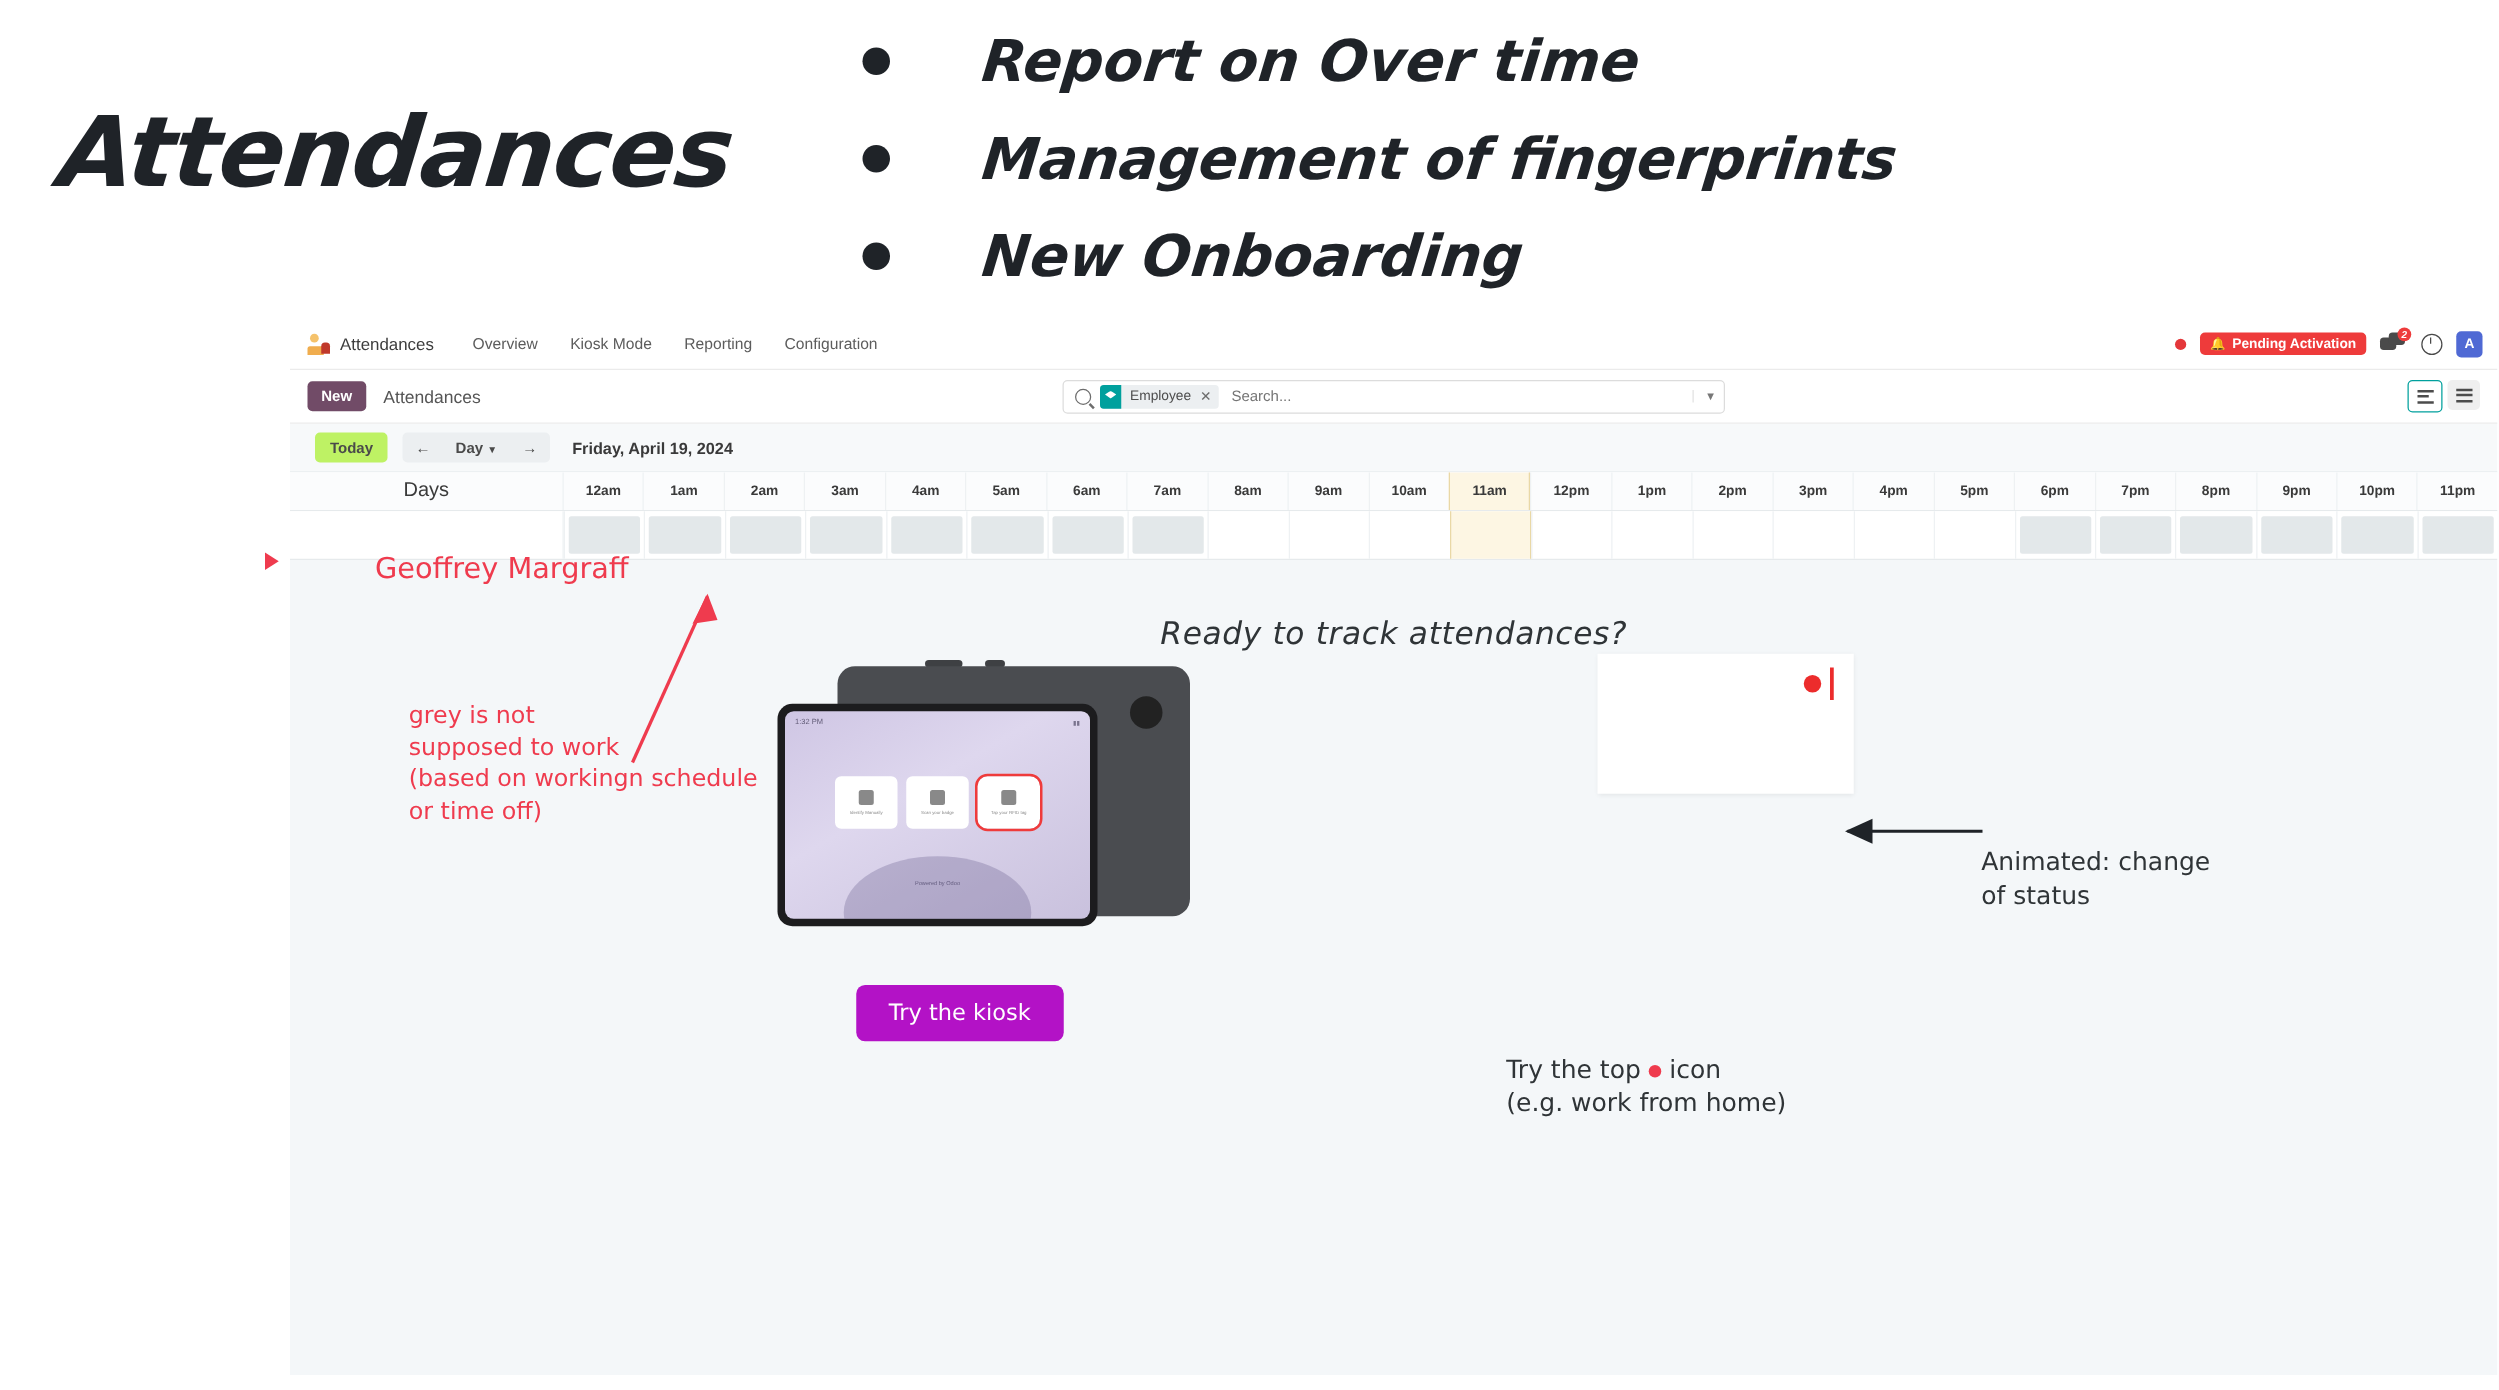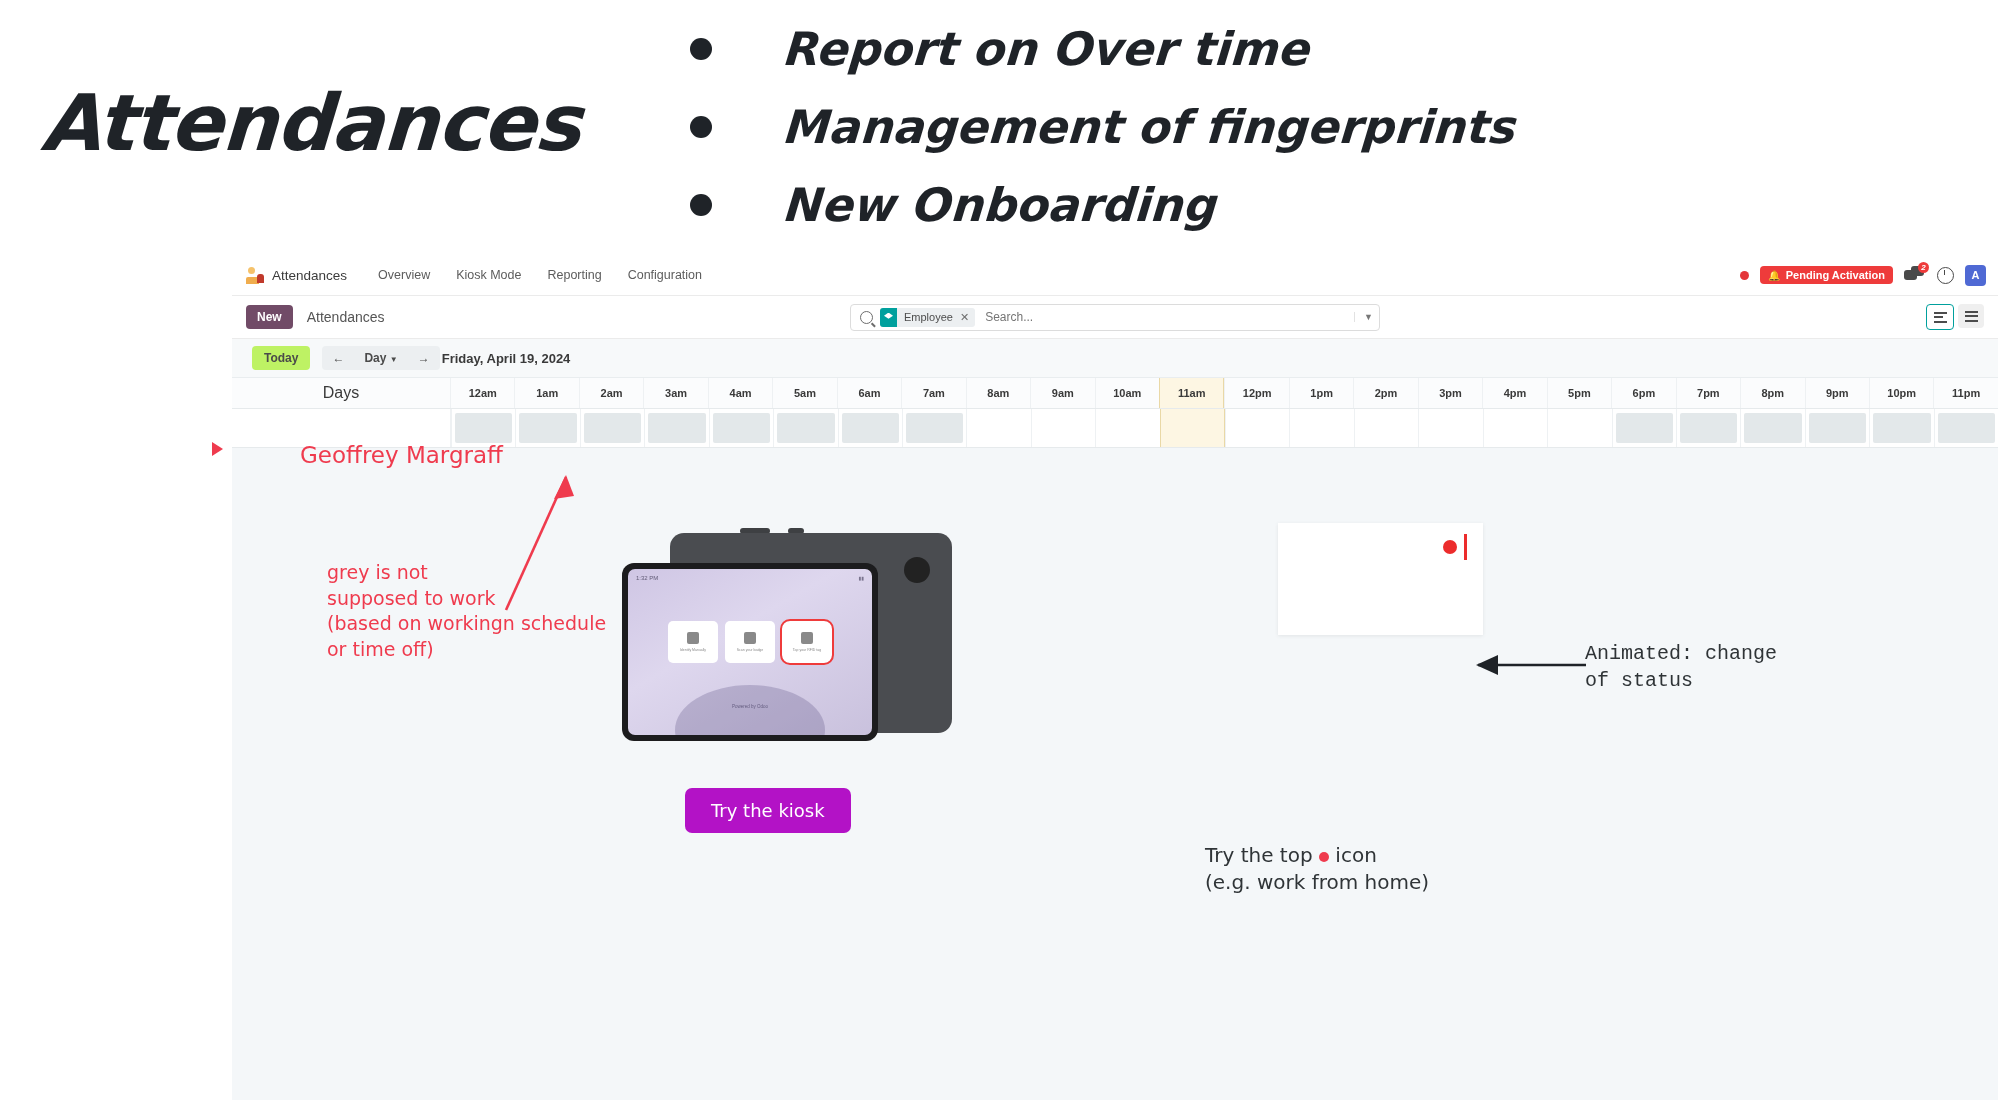--- a/index.html
+++ b/index.html
@@ -142,21 +142,21 @@
   #datebar{
     height:38px;display:flex;align-items:center;gap:0;
     padding:0 20px;background:#f7f9fa;border-bottom:1px solid #e9edef;
   }
   .pillbtn{
     background:#bef264;color:#4a4a4a;font-size:12px;font-weight:bold;
     padding:5px 12px;border-radius:4px;cursor:pointer;
   }
   .navgroup{display:flex;align-items:center;background:#eceff1;border-radius:4px;margin-left:12px;}
   .navgroup div{padding:5px 10px;font-size:12px;color:#4a4a4a;font-weight:bold;cursor:pointer;}
-  #date-label{margin-left:2px;font-size:13px;font-weight:bold;color:#3a3a3a;}
+  #date-label{margin-left:18px;font-size:13px;font-weight:bold;color:#3a3a3a;}
 
   
   #gantt{background:#fff;}
   #gantt-head{display:flex;height:30px;border-bottom:1px solid #e6eaec;background:#fbfcfd;}
   #gantt-head .day-col{
     width:218px;flex:none;font-size:16px;font-weight:normal;color:#3a3a3a;
     display:flex;align-items:center;justify-content:center;
   }
   .hcell{
     flex:1;font-size:11px;font-weight:bold;color:#3a3a3a;
@@ -242,21 +242,21 @@
     white-space:pre;line-height:1.35;
   }
   .ann.red{color:#ef3b4e;margin-left:42px;}
   .ann.dark{color:#2f3437;}
 
   #ann-name{left:258px;top:440px;font-size:23px;color:#ef3b4e;
     font-family:"DejaVu Sans", sans-serif;}
   #row-marker{position:absolute;left:212px;top:442px;width:0;height:0;
     border-left:11px solid #ef3b4e;border-top:7px solid transparent;border-bottom:7px solid transparent;}
   #ann-grey{left:285px;top:560px;font-size:19px;}
-  #ann-animated{left:1585px;top:640px;font-size:20px;font-family:Liberation Mono, monospace;}
+  #ann-animated{left:1585px;top:676px;font-size:20px;}
   #ann-topicon{left:1205px;top:842px;font-size:20px;text-align:left;}
   .redblob{display:inline-block;width:10px;height:10px;border-radius:50%;background:#ef3b4e;vertical-align:middle;}
 
   
   .arrow-svg{position:absolute;overflow:visible;}
 </style>
 </head>
 <body>
 
 <div id="slide-title">Attendances</div>
@@ -404,20 +404,21 @@
         <div class="gcell off"></div>
         <div class="gcell off"></div>
         <div class="gcell off"></div>
         <div class="gcell off"></div>
         <div class="gcell off"></div>
         <div class="gcell off"></div>
       </div>
   </div>
 
   <div id="content">
+    <div id="ready-title" class="hand">Ready to track attendances?</div>
 
     <div id="tablet">
       <div class="tab-btn1"></div>
       <div class="tab-btn2"></div>
       <div class="tab-back">
         <div class="tab-cam"></div>
       </div>
       <div class="tab-front">
         <div class="tab-screen">
           <div class="tab-statusl">1:32 PM</div>

